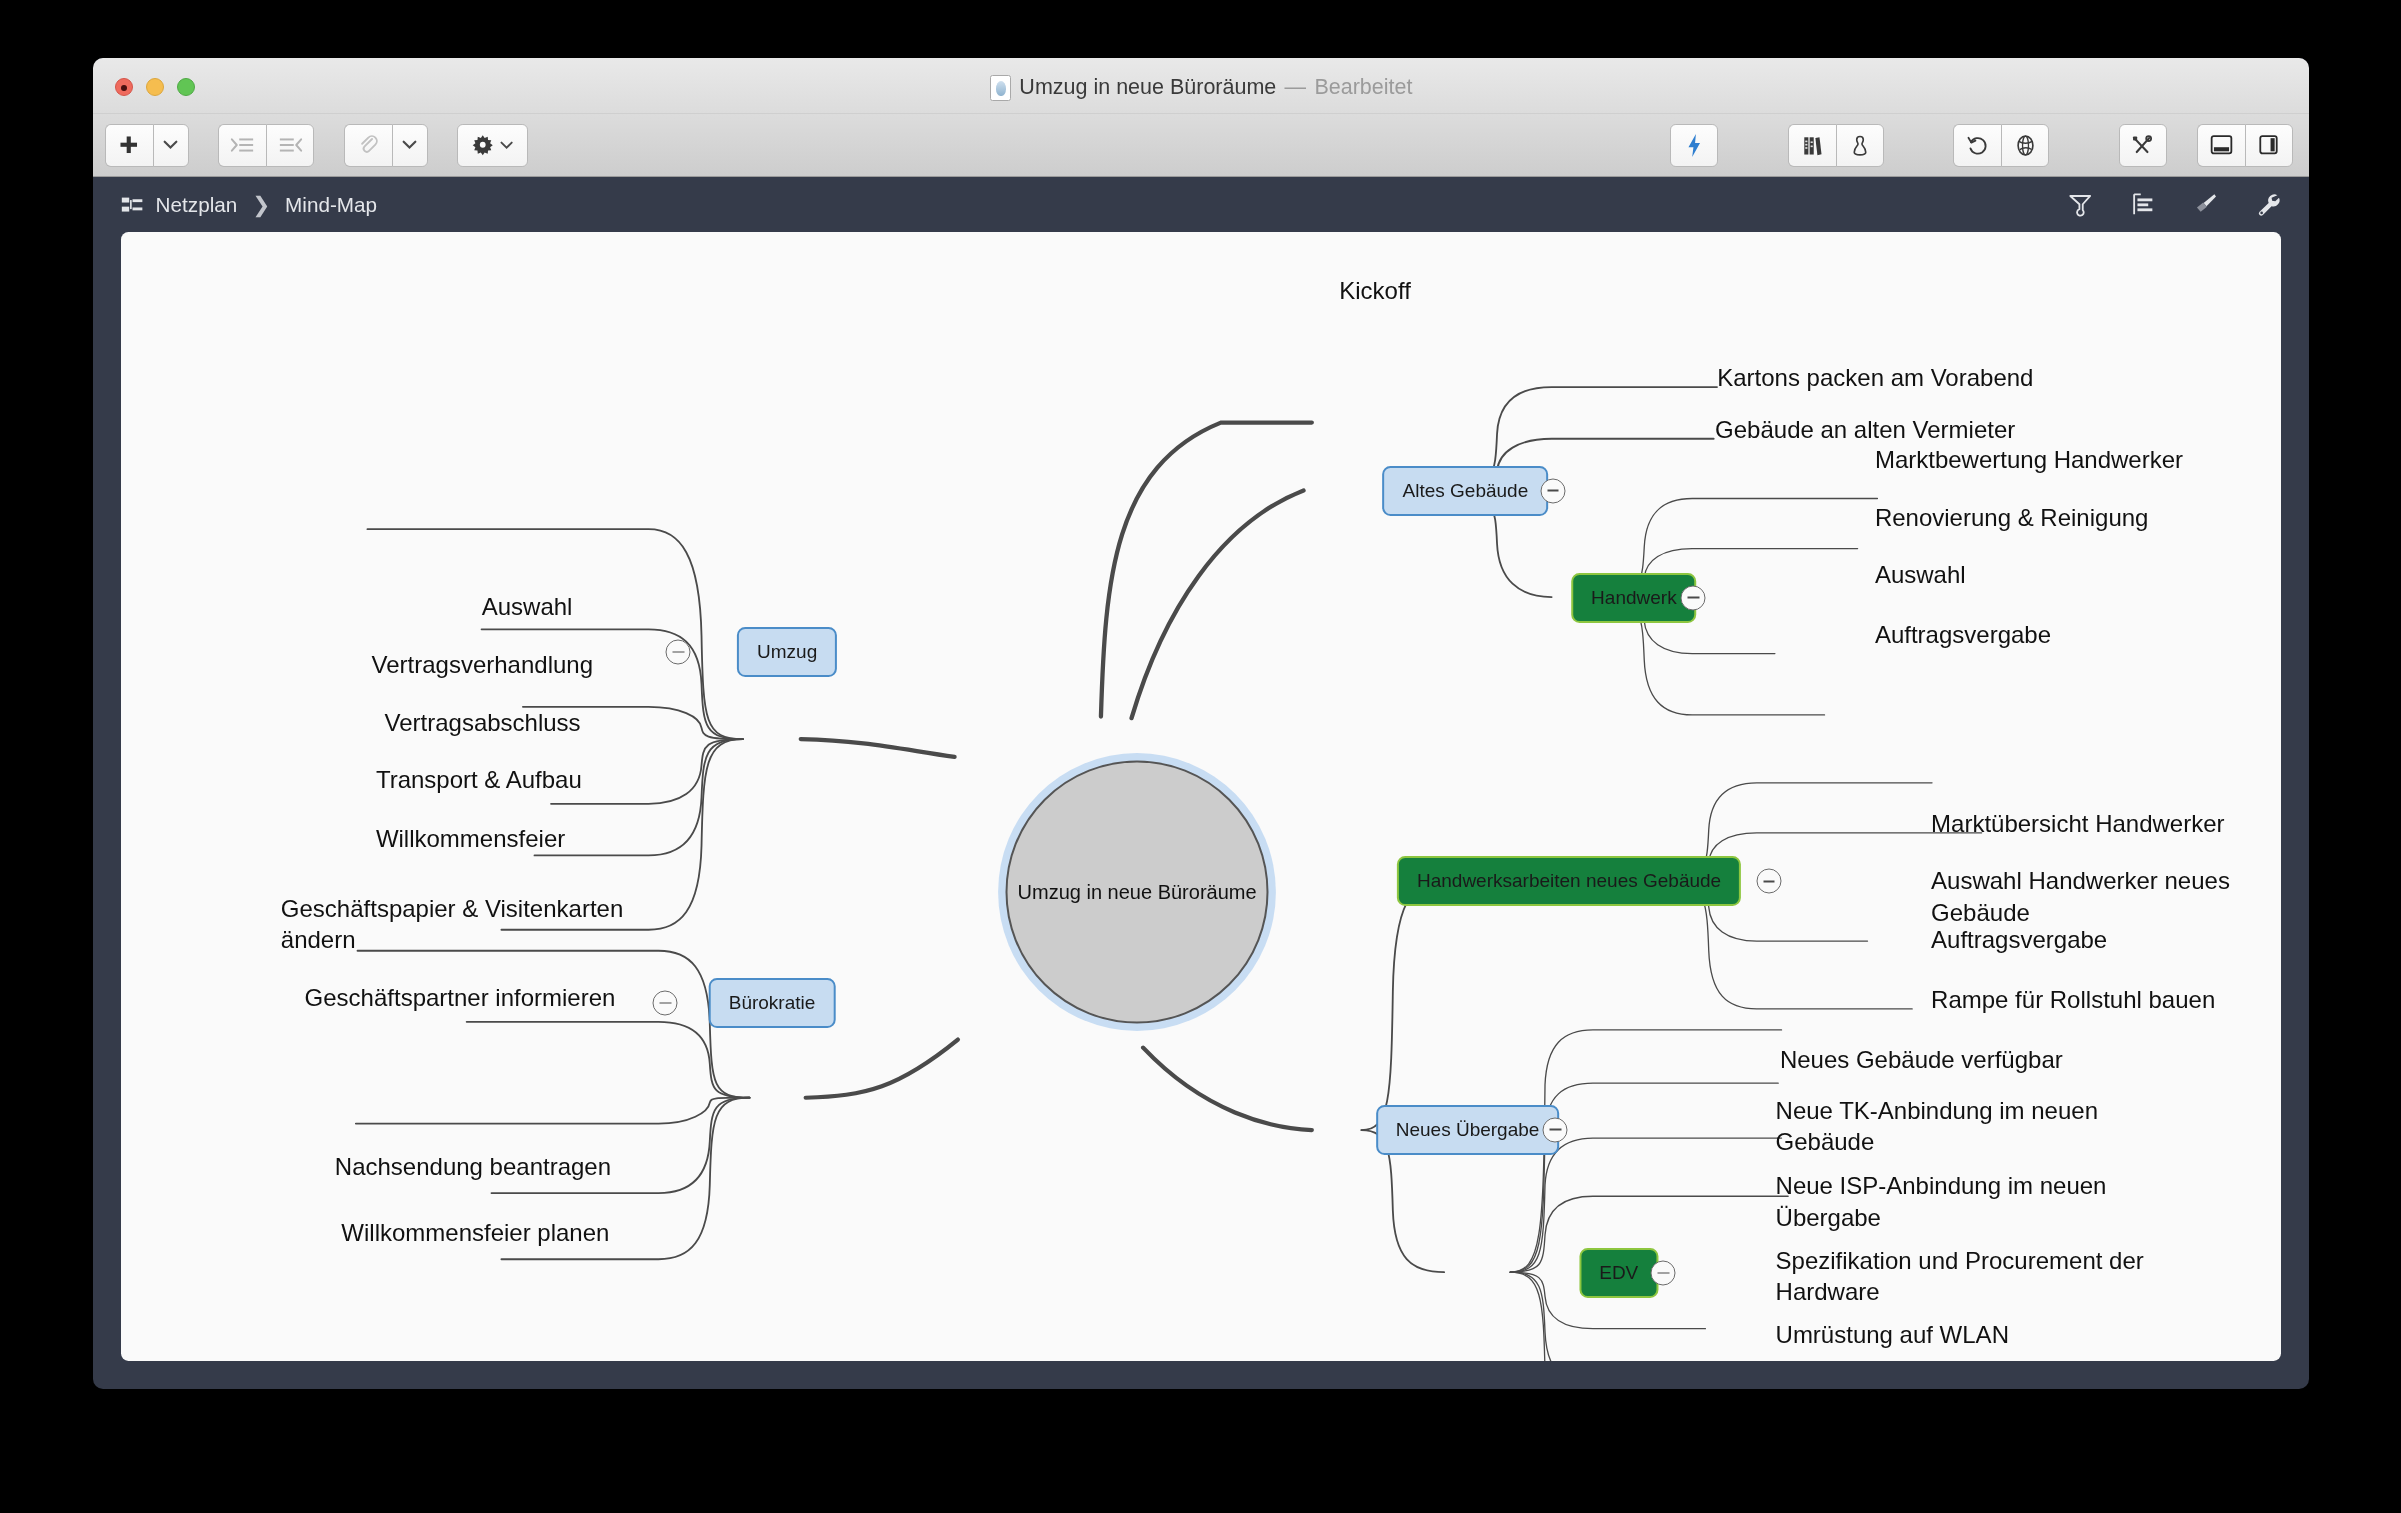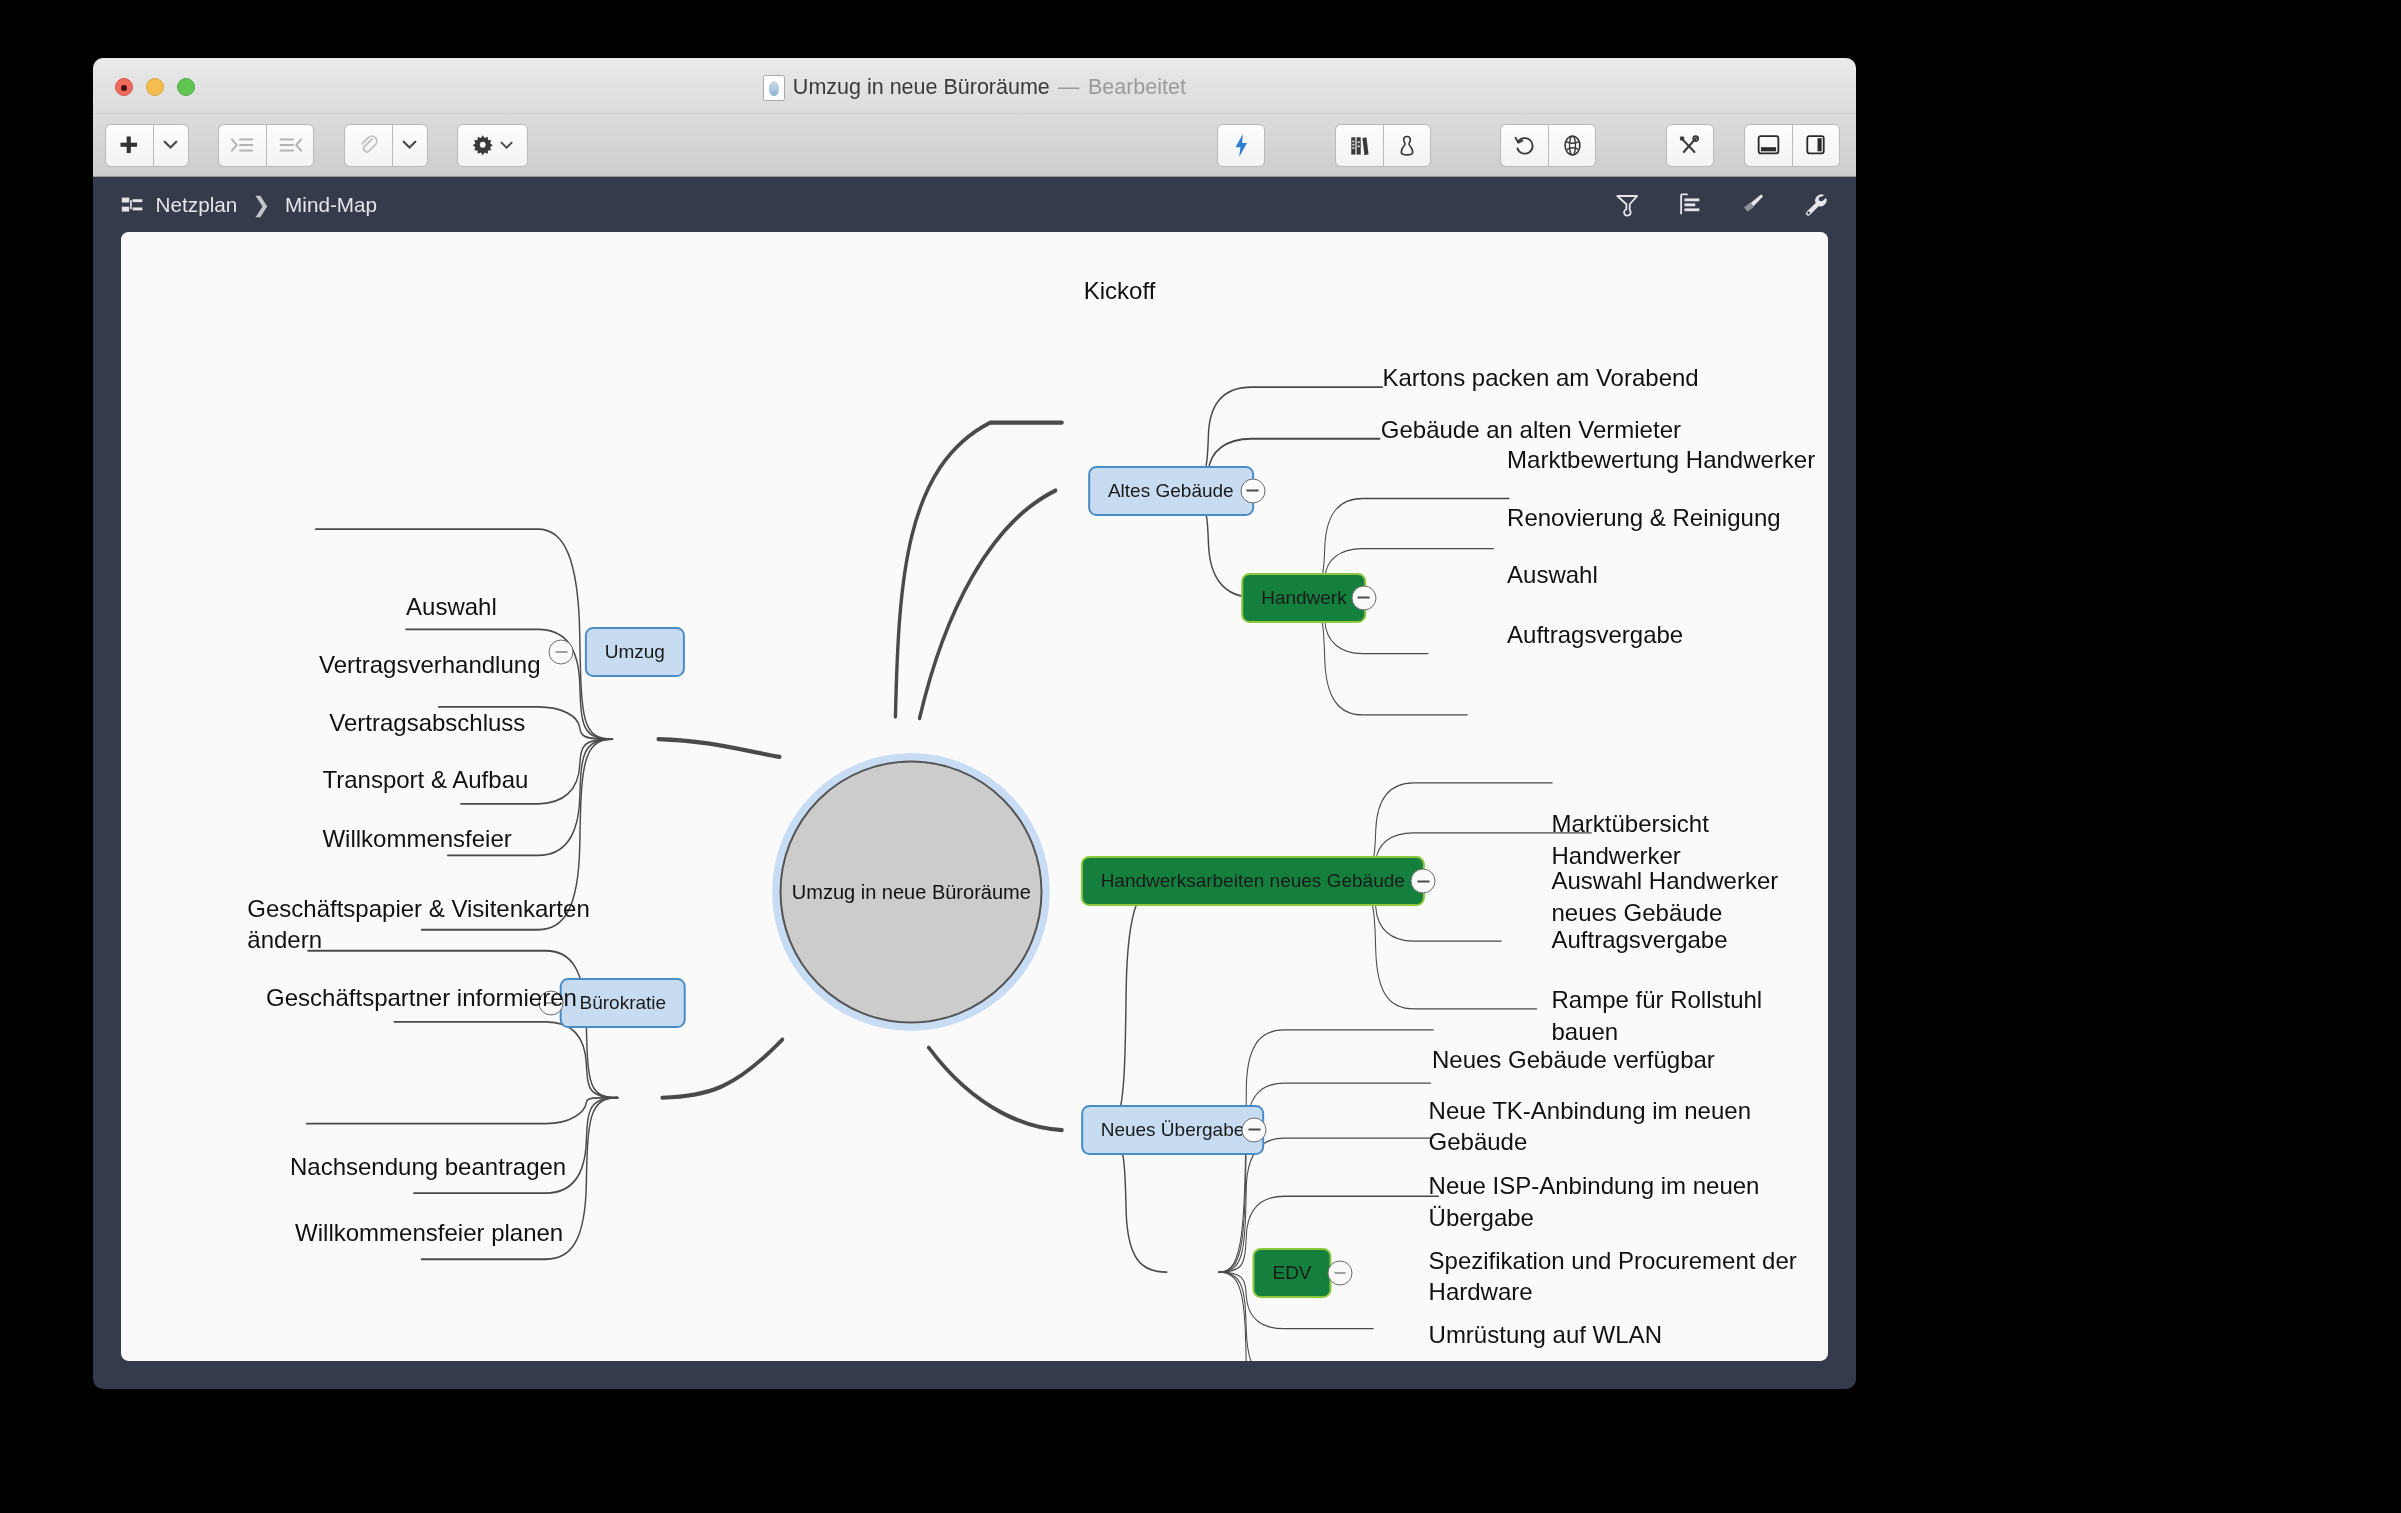--- a/index.html
+++ b/index.html
@@ -5,21 +5,21 @@
   * { box-sizing: border-box; margin: 0; padding: 0; }
   html, body {
     width: 2401px; height: 1513px;
     background: #000;
     font-family: "Liberation Sans", sans-serif;
     overflow: hidden;
   }
   .window {
     position: absolute;
     left: 93px; top: 58px;
-    width: 1763px; height: 1331px;
+    width: 2216px; height: 1331px;
     background: #353b4a;
     border-radius: 10px;
     overflow: hidden;
     box-shadow: 0 8.3px 33px rgba(0,0,0,0.55);
   }
   
   .titlebar {
     position: relative;
     height: 56px;
     background: linear-gradient(#e9e9e9, #dcdcdc);
@@ -89,21 +89,21 @@
 
   
   .canvaswrap { padding: 0 28px 28px 28px; height: calc(100% - 56px - 63px - 55px); }
   .canvas {
     position: relative; width: 100%; height: 100%;
     background: #fafafa; border-radius: 7.4px; overflow: hidden;
   }
   .canvas svg.links { position: absolute; inset: 0; width: 100%; height: 100%; }
 
   
-  .node { position: absolute; transform: translate(-50%,-50%); }
+  .node { position: absolute; transform: translate(-50%,-50%); margin-left: 16px; }
   .nbox {
     border-radius: 8.3px; border: 2.5px solid;
     display: flex; align-items: center; justify-content: center;
     font-size: 19px; color: #1a1a1a; white-space: nowrap;
     padding: 0 18px; height: 50px;
   }
   .nbox.blue  { background: #c7dcf1; border-color: #4a8cc8; }
   .nbox.green { background: #15803d; border-color: #8dc63f; }
   .ncircle {
     width: 263px; height: 263px; border-radius: 50%;

